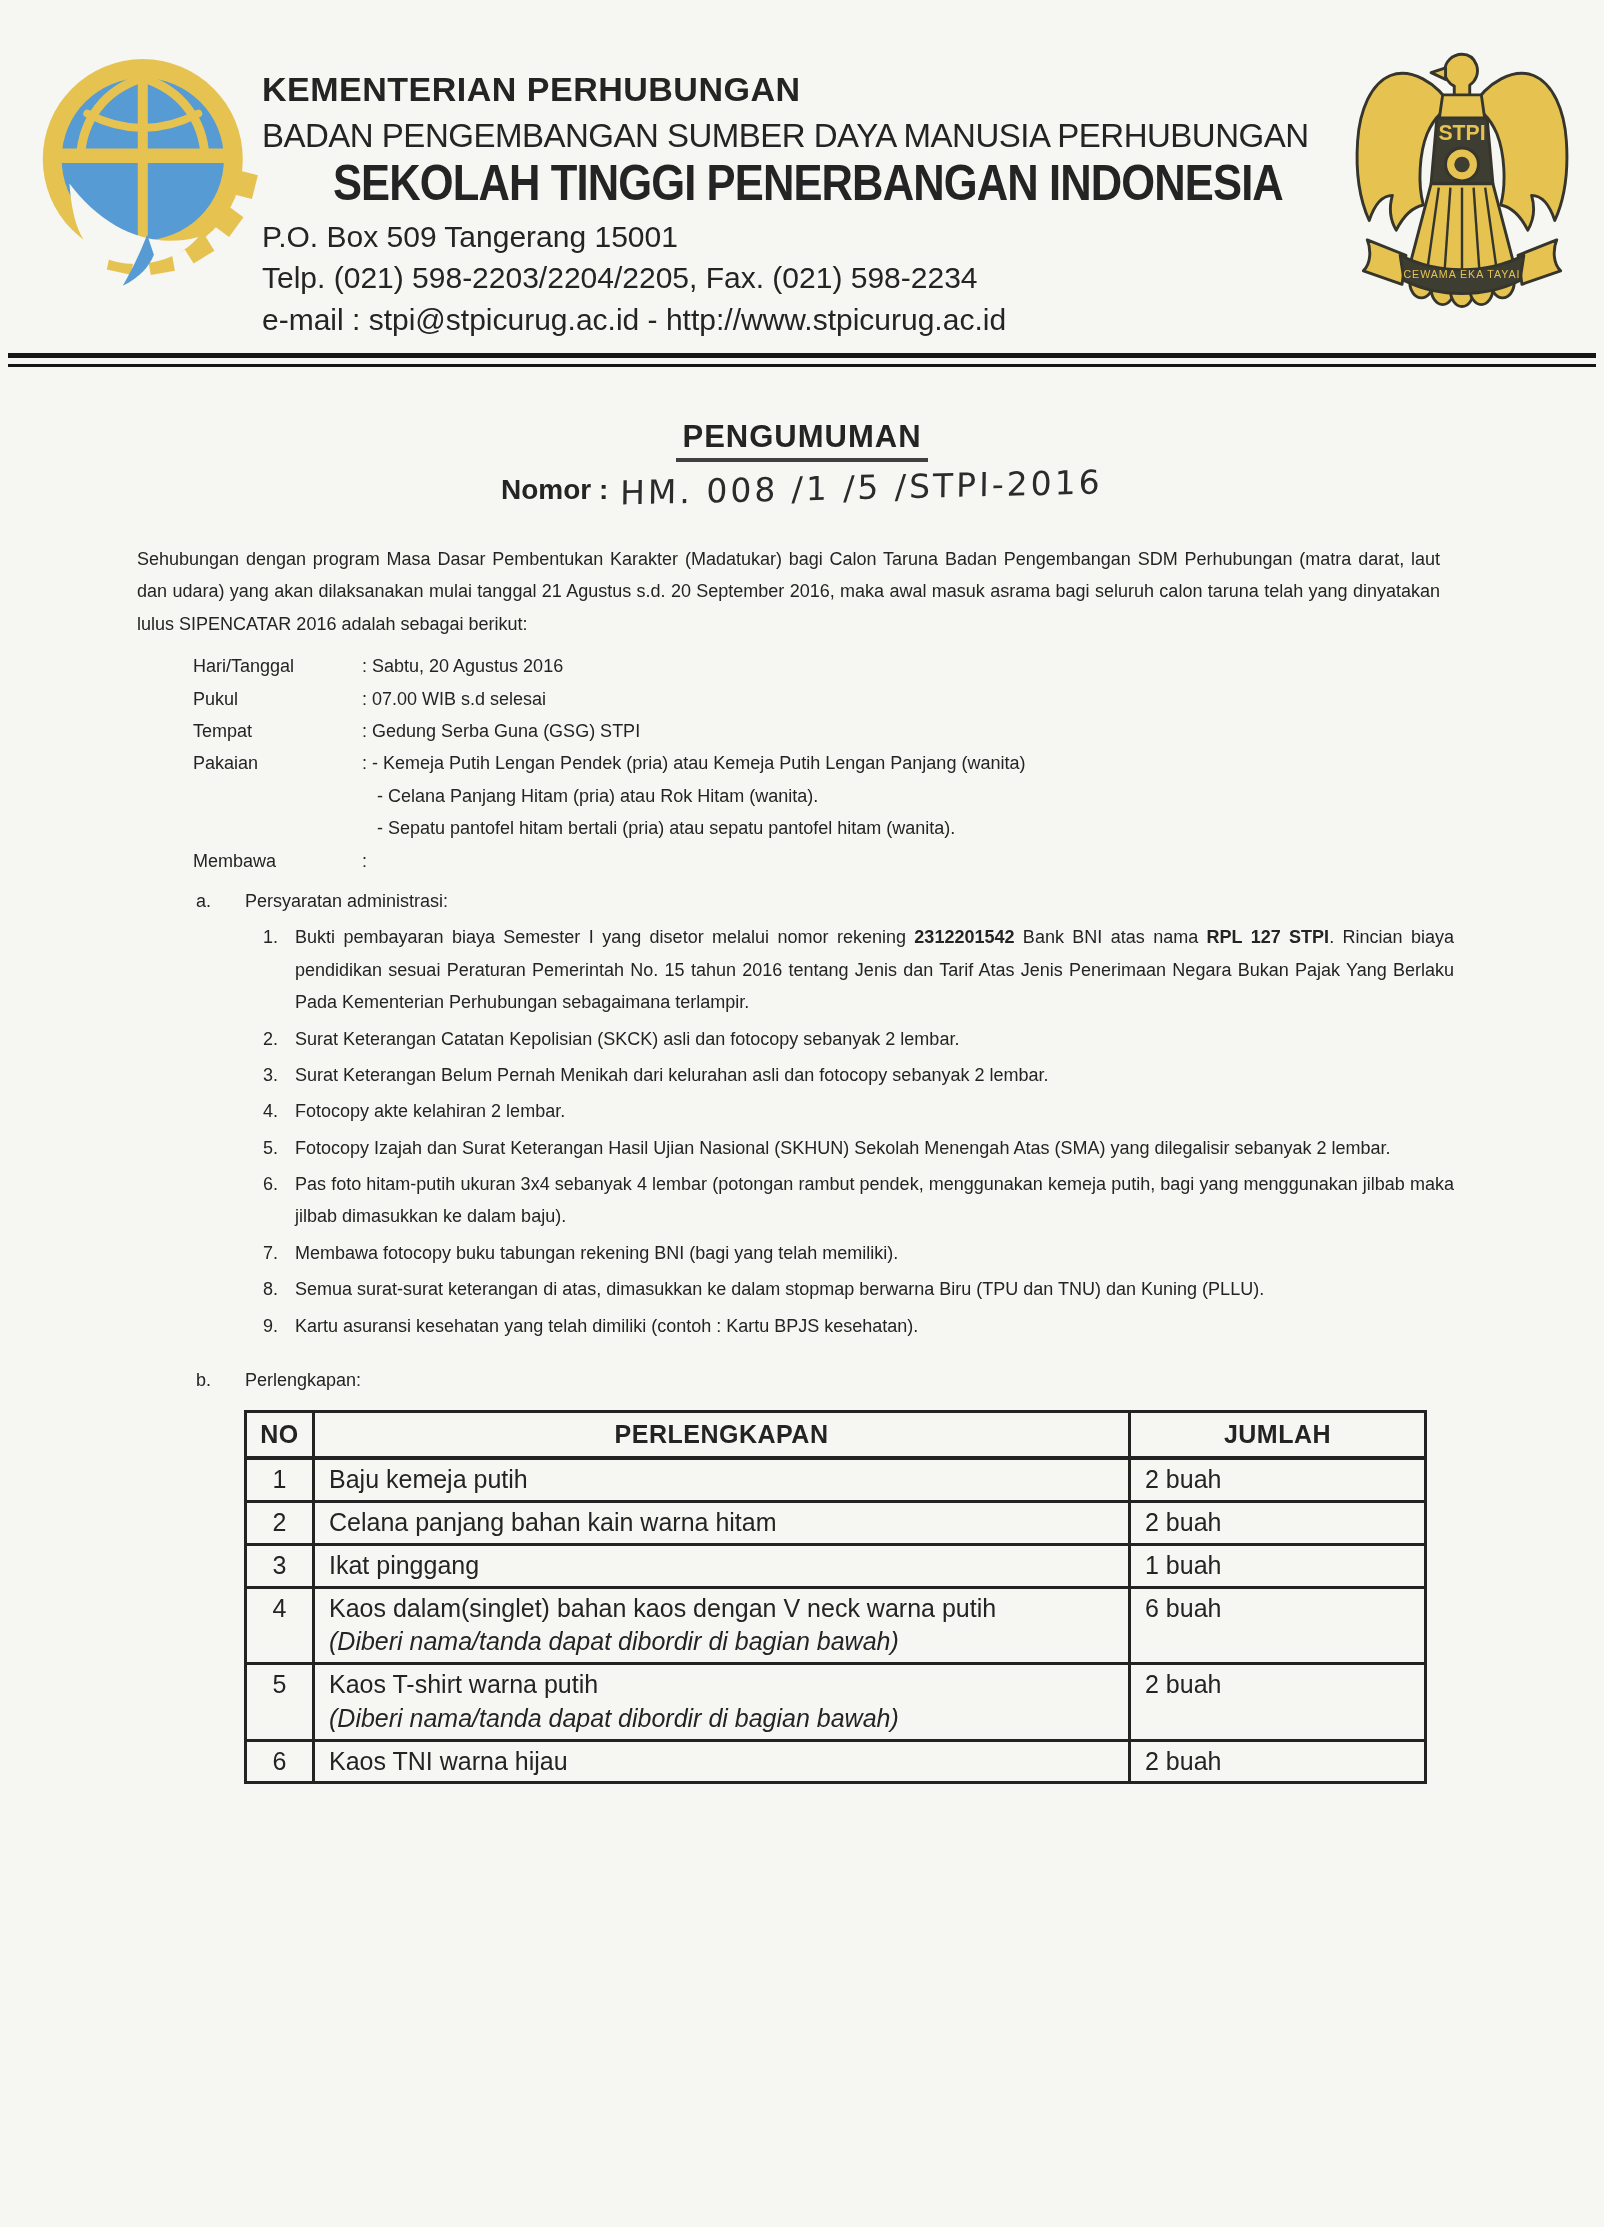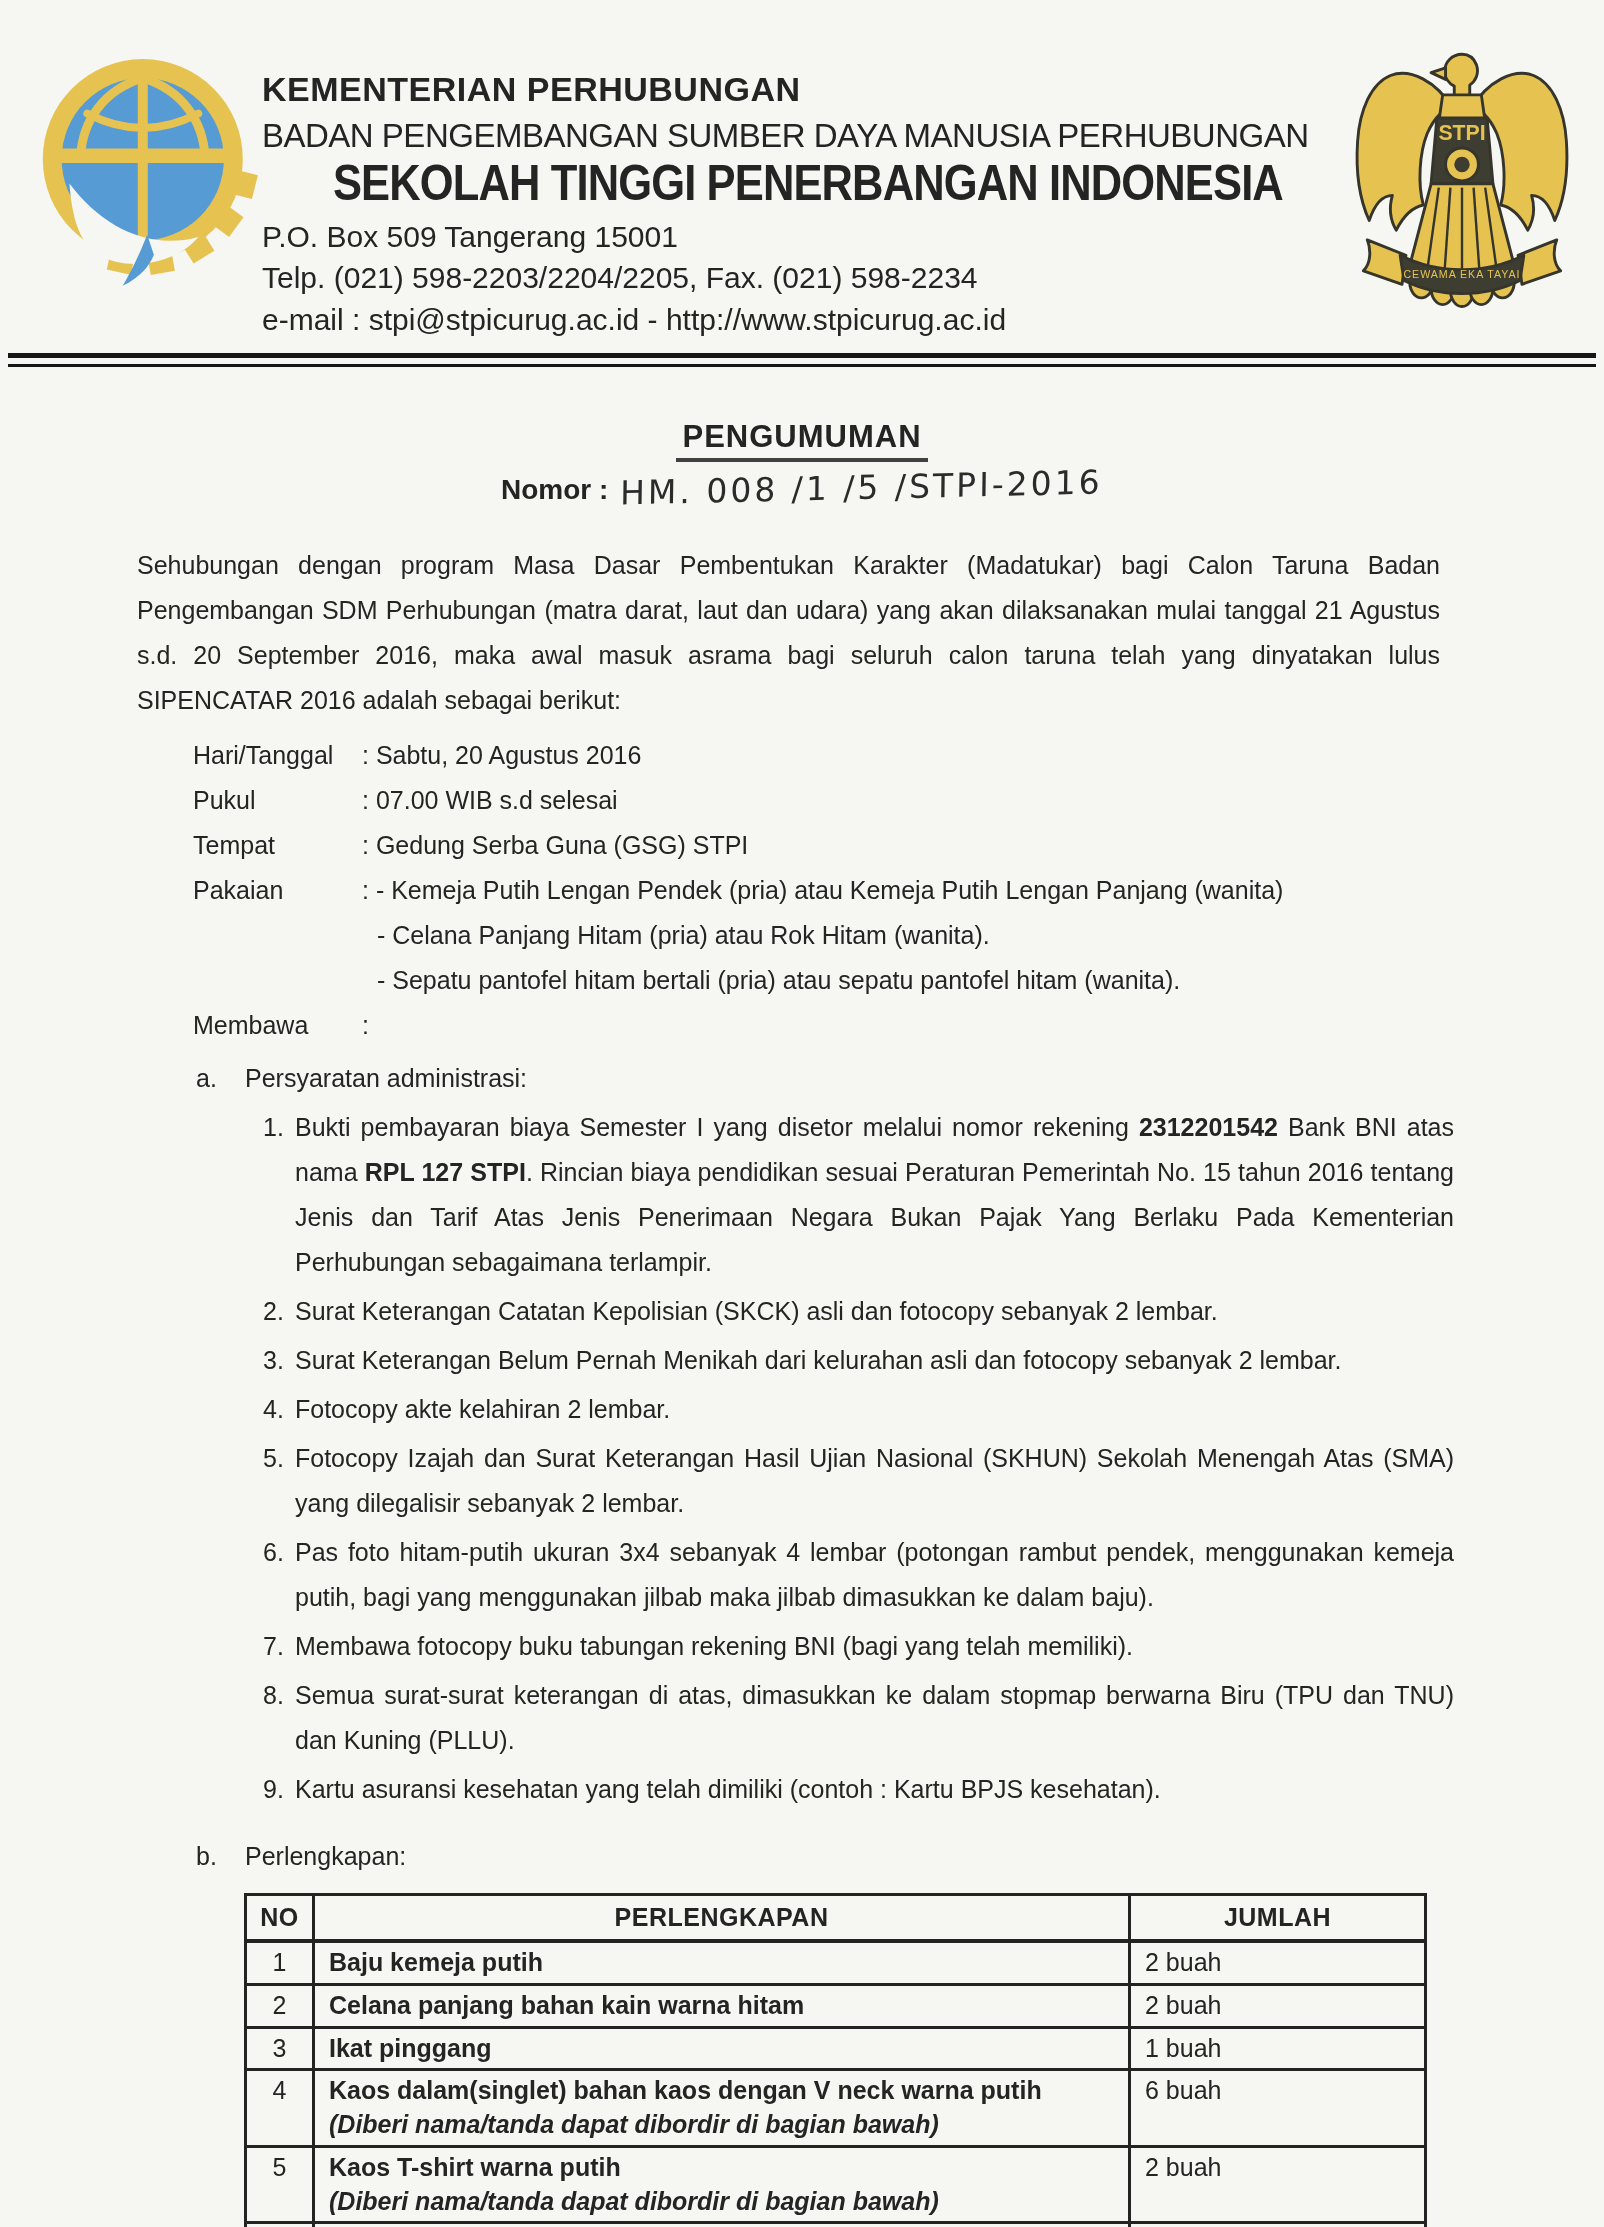--- a/index.html
+++ b/index.html
@@ -30,21 +30,21 @@
   .title-block { text-align:center; margin-top:52px; }
   .title { display:inline-block; font-size:31px; font-weight:bold; letter-spacing:1px; border-bottom:4px solid #404040; padding:0 6px 3px 6px; }
   .nomor-line { margin-top:6px; font-size:28px; font-weight:bold; white-space:nowrap; }
   .handwritten {
     display:inline-block; margin-left:12px;
     font-family:"DejaVu Sans", sans-serif; font-size:33px; font-weight:normal;
     letter-spacing:3px; transform:rotate(-1.3deg) skewX(-2deg); color:#2b2b2b;
   }
 
   
-  .body-text { font-size:25px; line-height:1.8; }
+  .body-text { font-size:18px; line-height:1.8; }
   .intro { margin:36px 164px 0 137px; text-align:justify; }
 
   .details { margin:10px 140px 0 193px; }
   .detail-row { display:flex; }
   .detail-label { width:169px; flex:none; }
   .detail-value { flex:1; }
   .detail-line + .detail-line { padding-left:15px; }
 
   .section-head { display:flex; margin:8px 150px 0 196px; }
   .section-letter { width:49px; flex:none; }
@@ -57,21 +57,21 @@
   .b { font-weight:bold; }
 
   
   .equip-table { margin:14px 0 0 244px; border-collapse:collapse; width:1180px; font-size:25px; border:3px solid #232323; table-layout:fixed; }
   .equip-table col.c-no { width:68px; }
   .equip-table col.c-item { width:816px; }
   .equip-table col.c-qty { width:296px; }
   .equip-table th { border:3px solid #232323; border-bottom:4px solid #232323; font-weight:bold; text-align:center; padding:7px 4px; letter-spacing:0.5px; }
   .equip-table td { border:3px solid #232323; padding:3px 8px; vertical-align:top; line-height:1.35; }
   .equip-table td.no { text-align:center; }
-  .equip-table td.item { padding-left:14px;font-weight:bold; }
+  .equip-table td.item { padding-left:14px; }
   .equip-table td.qty { padding-left:14px; }
   .note { font-style:italic; }
 </style>
 </head>
 <body>
 
 <div class="page">
 
   <div class="header">
 

